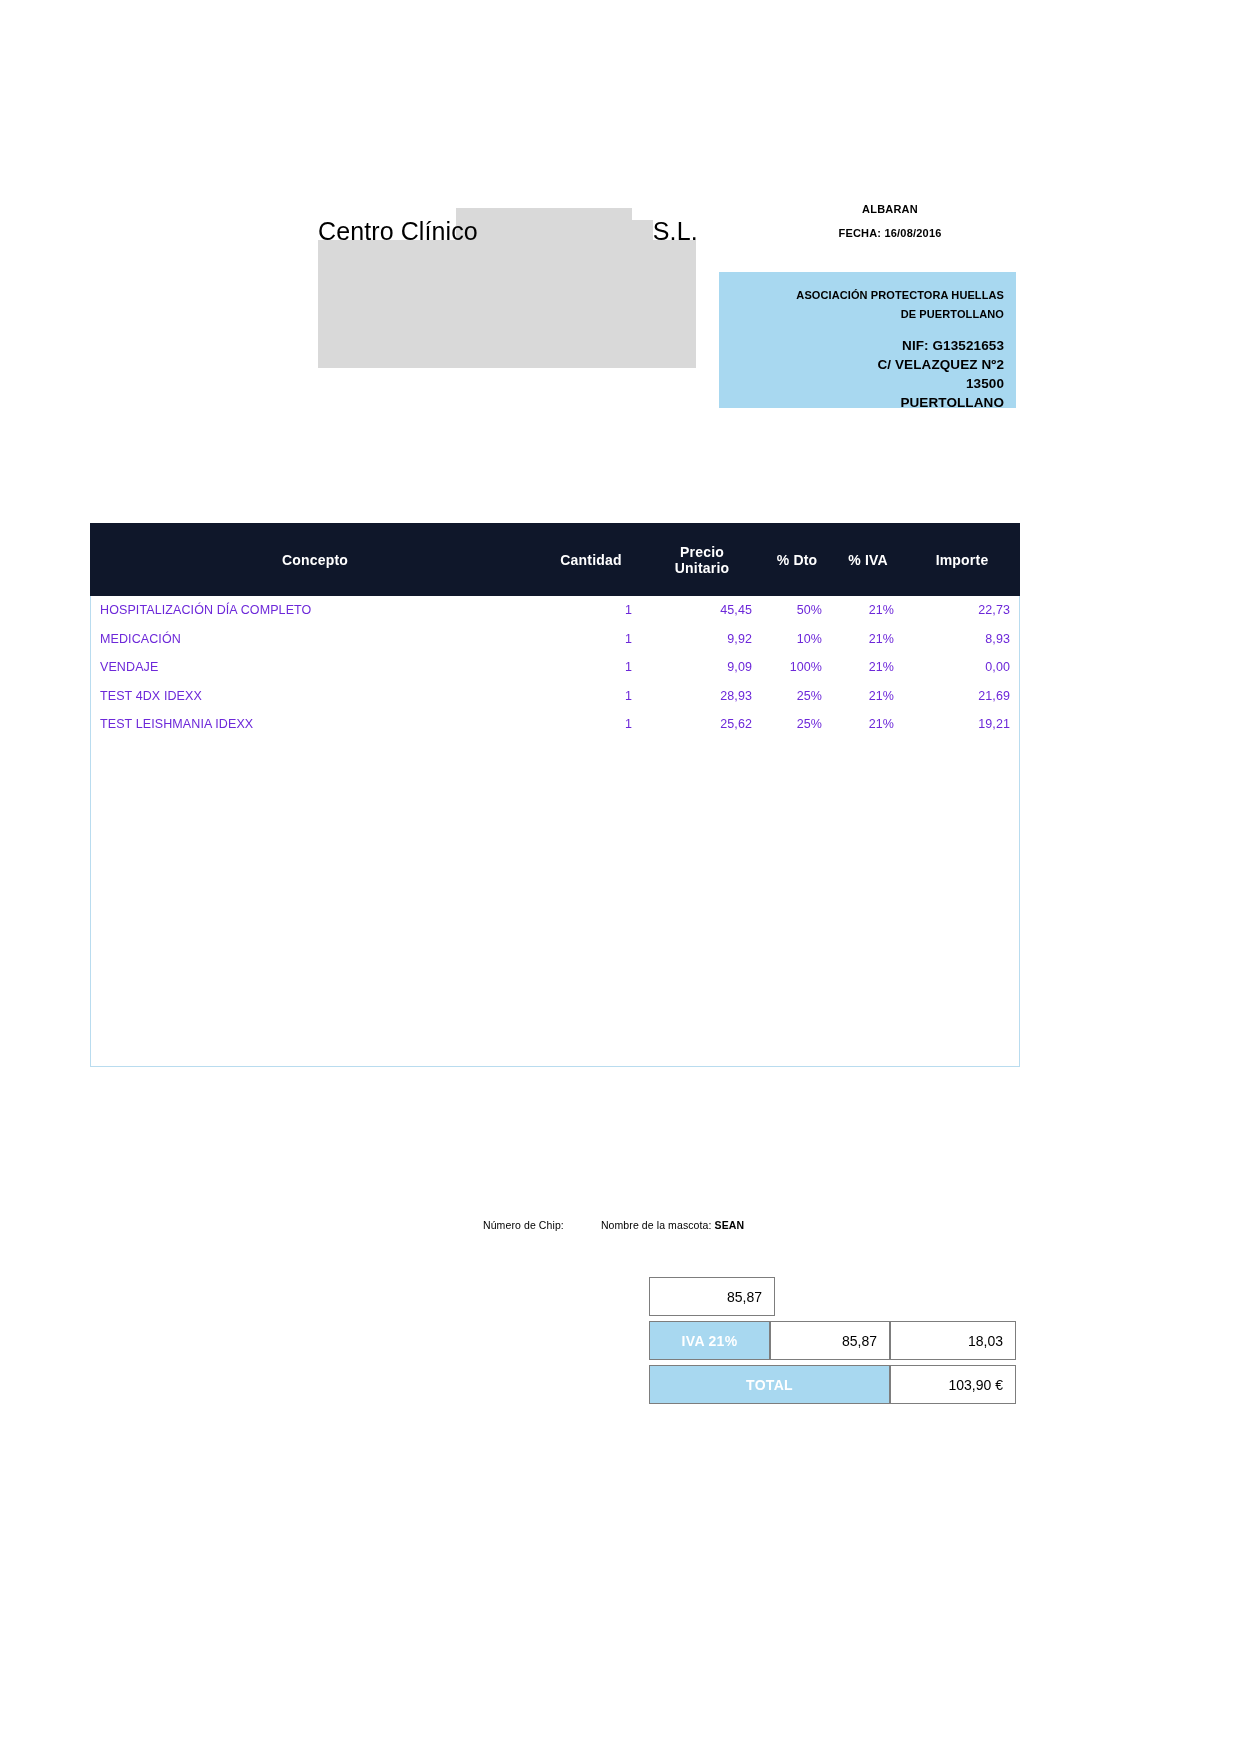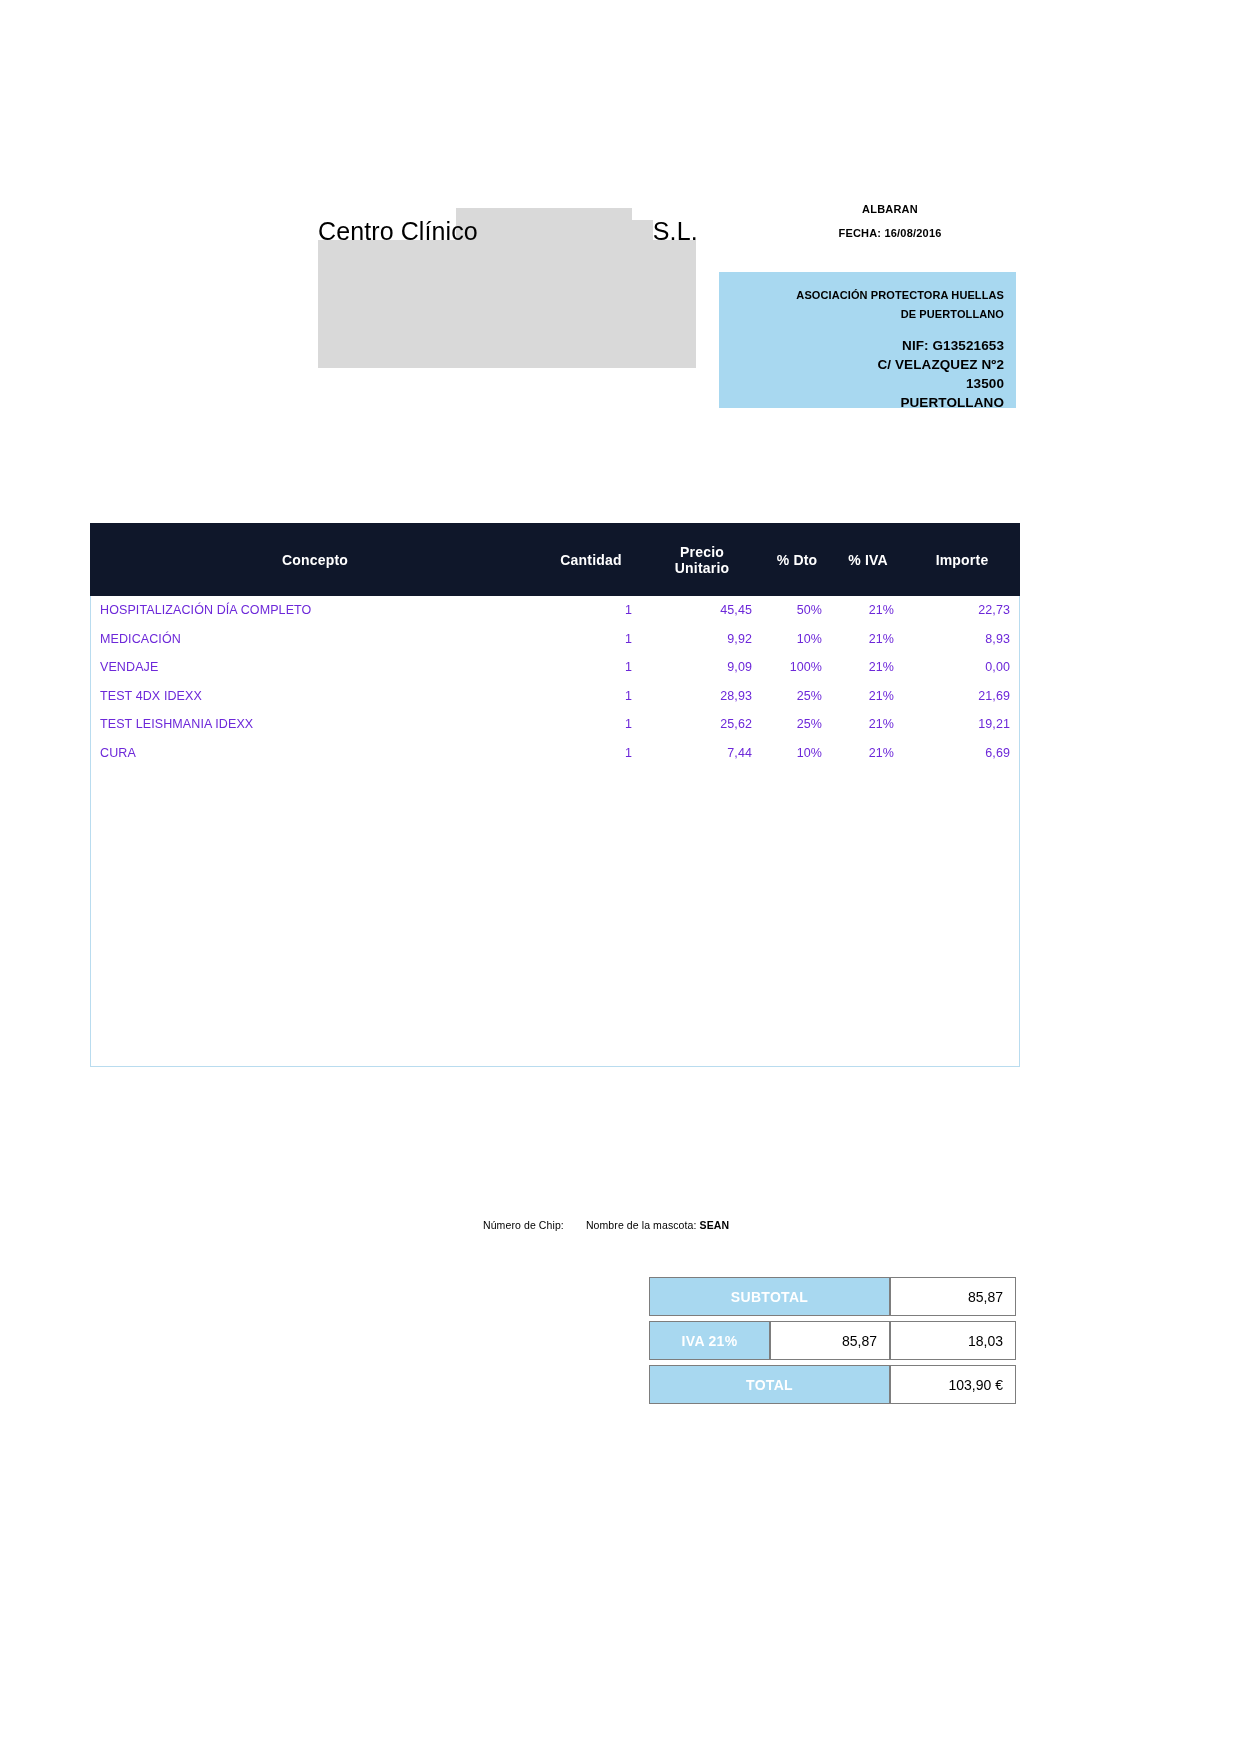--- a/index.html
+++ b/index.html
@@ -166,21 +166,21 @@
 
   
   .pet-line {
     position: absolute;
     left: 443px;
     top: 1219px;
     font-size: 10.5px;
     white-space: nowrap;
     letter-spacing: 0.1px;
   }
-  .pet-line .chip-label { margin-right: 22px; padding-left: 40px; }
+  .pet-line .chip-label { margin-right: 37px; padding-left: 40px; }
   .pet-line .pet-name { font-weight: bold; }
 
   
   .totals {
     position: absolute;
     left: 649px;
     top: 1277px;
     width: 367px;
   }
   .totals-row {
@@ -317,38 +317,29 @@
           <td class="c-importe">21,69</td>
         </tr>
         <tr>
           <td class="c-concepto">TEST LEISHMANIA IDEXX</td>
           <td class="c-cantidad">1</td>
           <td class="c-precio">25,62</td>
           <td class="c-dto">25%</td>
           <td class="c-iva">21%</td>
           <td class="c-importe">19,21</td>
         </tr>
-        <tr>
-          <td class="c-concepto">CURA</td>
-          <td class="c-cantidad">1</td>
-          <td class="c-precio">7,44</td>
-          <td class="c-dto">10%</td>
-          <td class="c-iva">21%</td>
-          <td class="c-importe">6,69</td>
-        </tr>
       </tbody>
   </table>
 
   <div class="pet-line">
     <span class="chip-label">Número de Chip:</span><span></span><span>Nombre de la mascota:</span>&nbsp;<span class="pet-name">SEAN</span>
   </div>
 
   <div class="totals">
     <div class="totals-row row-subtotal">
-      <div class="tot-label">SUBTOTAL</div>
       <div class="tot-value">85,87</div>
     </div>
     <div class="totals-row row-iva">
       <div class="tot-label">IVA 21%</div>
       <div class="tot-base">85,87</div>
       <div class="tot-value">18,03</div>
     </div>
     <div class="totals-row row-total">
       <div class="tot-label">TOTAL</div>
       <div class="tot-value">103,90 €</div>

